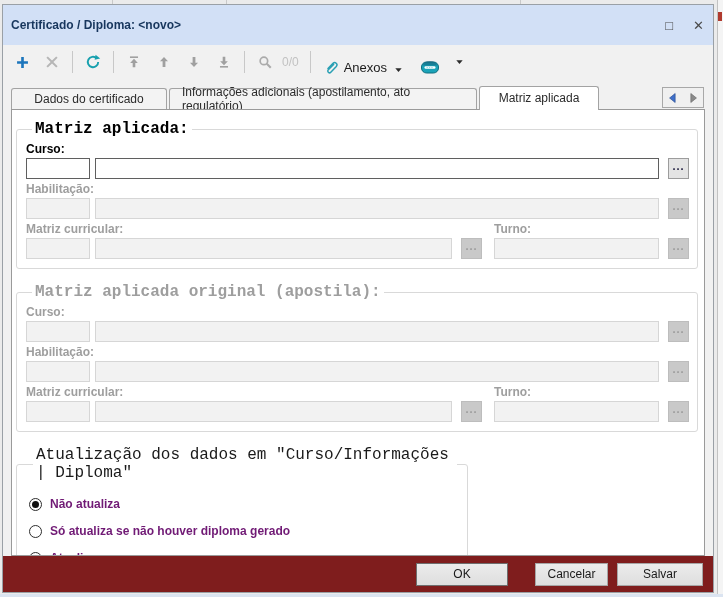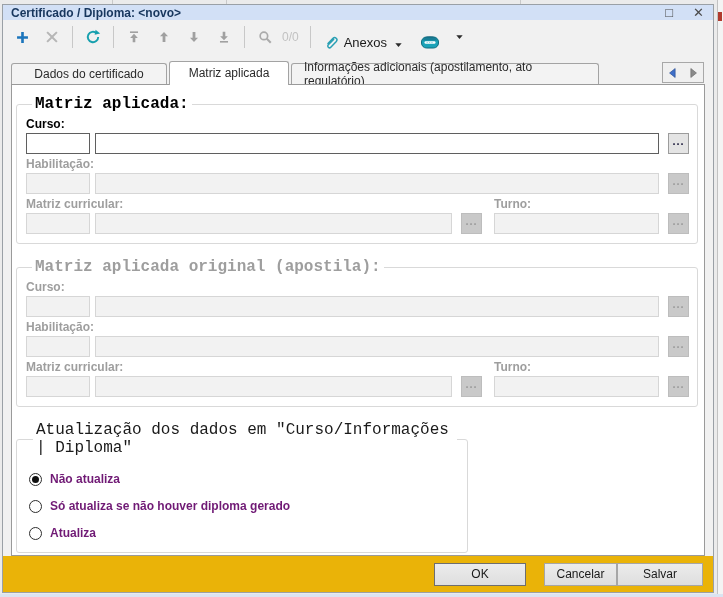--- a/index.html
+++ b/index.html
@@ -8,21 +8,21 @@
 
   
   .bg-line { position:absolute; background:#c9c9c9; }
   .bg-right-strip { position:absolute; right:0; top:0; width:6px; height:597px; background:#f4f4f4; border-left:1px solid #c2c2c2; }
   .bg-red-dash { position:absolute; right:1px; top:12px; width:4px; height:9px; background:#b03a2e; }
   .bg-bottom-strip { position:absolute; left:0; bottom:0; width:723px; height:3px; background:#dbe4f1; }
 
   .dialog { position:absolute; left:2px; top:4px; width:712px; height:589px; background:#f1f1f1; border:1px solid #9aa0a6; display:flex; flex-direction:column; }
 
   
-  .titlebar { height:15px; background:#d2e0f6; display:flex; align-items:center; padding:0 6px 0 8px; flex:0 0 auto; }
+  .titlebar { height:40px; background:#d2e0f6; display:flex; align-items:center; padding:0 6px 0 8px; flex:0 0 auto; }
   .titlebar .title { font-weight:bold; color:#17365d; font-size:12px; }
   .titlebar .win-controls { margin-left:auto; display:flex; gap:14px; align-items:center; }
   .win-btn { color:#4a4a4a; font-size:13px; line-height:1; cursor:default; padding:2px 3px; }
 
   
   .toolbar { height:34px; display:flex; align-items:center; padding:0 6px; gap:4px; flex:0 0 auto; background:#f1f1f1; }
   .tb-btn { display:flex; align-items:center; justify-content:center; width:26px; height:26px; border-radius:2px; }
   .tb-sep { width:1px; height:22px; background:#c8c8c8; margin:0 3px; }
   .tb-counter { color:#c2c2c2; font-size:12px; margin:0 4px 0 0; }
   .tb-text-btn { display:flex; align-items:flex-end; gap:6px; height:26px; padding:0 6px; border-radius:2px; }
@@ -61,21 +61,21 @@
   
   fieldset.radios { width:452px; padding:4px 10px 10px 10px; margin-bottom:0; }
   fieldset.radios legend { font-weight:normal; color:#1a1a1a; }
   .radio-row { display:flex; align-items:center; gap:8px; margin:9px 0 0 2px; height:18px; }
   .radio-row label { color:#701a75;font-weight:bold; }
   input[type="radio"] { appearance:none; -webkit-appearance:none; width:13px; height:13px; border:1px solid #2e2e2e; border-radius:50%; background:#fff; display:grid; place-content:center; margin:0; }
   input[type="radio"]::before { content:""; width:7px; height:7px; border-radius:50%; background:#101010; transform:scale(0); }
   input[type="radio"]:checked::before { transform:scale(1); }
 
   
-  .footer { flex:0 0 36px; display:flex; align-items:center; justify-content:flex-end; padding-right:10px; background:#eab308; }
+  .footer { flex:0 0 36px; display:flex; align-items:center; justify-content:flex-end; padding-right:10px; gap:9px; background:#7f1d1d; }
   .btn { height:23px; background:linear-gradient(#ececec,#dedede); border:1px solid #a6a6a6; font-family:"Liberation Sans",sans-serif; font-size:12px; color:#1a1a1a; }
   .btn.ok { width:92px; border-color:#6e6e6e; }
   .btn.mid { width:73px; margin-left:18px; }
   .btn.save { width:86px; }
   svg { display:block; }
 </style>
 </head>
 <body>
 
 <div class="bg-line" style="left:112px; top:0; width:1px; height:4px;"></div>
@@ -191,25 +191,25 @@
           </svg>
       </span>
     </span>
   </div>
 
   <div class="tabwrap">
     <div class="tabs">
       <div class="tab t1">
         <span>Dados do certificado</span>
       </div>
+      <div class="tab t2">
+        <span>Informações adicionais (apostilamento, ato regulatório)</span>
+      </div>
       <div class="tab active">
         <span>Matriz aplicada</span>
-      </div>
-      <div class="tab t2">
-        <span>Informações adicionais (apostilamento, ato regulatório)</span>
       </div>
     </div>
     <div class="tab-scroll">
       <span class="sbtn">
         <svg width="12" height="12" viewBox="0 0 14 14">
             <polygon points="9.5,1.8 3,7 9.5,12.2" fill="#3f6fc9" stroke="#2c4f93" stroke-width="0.8"></polygon>
           </svg>
       </span>
       <span class="sbtn">
         <svg width="12" height="12" viewBox="0 0 14 14">

